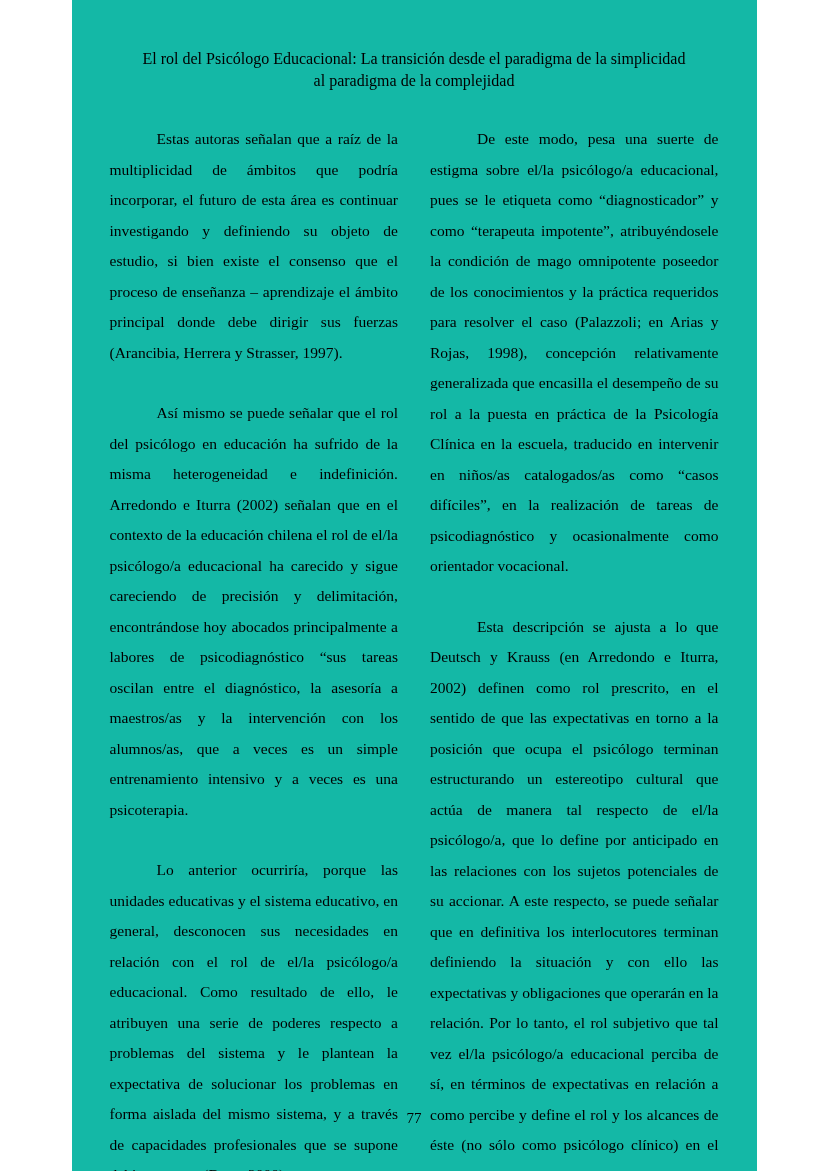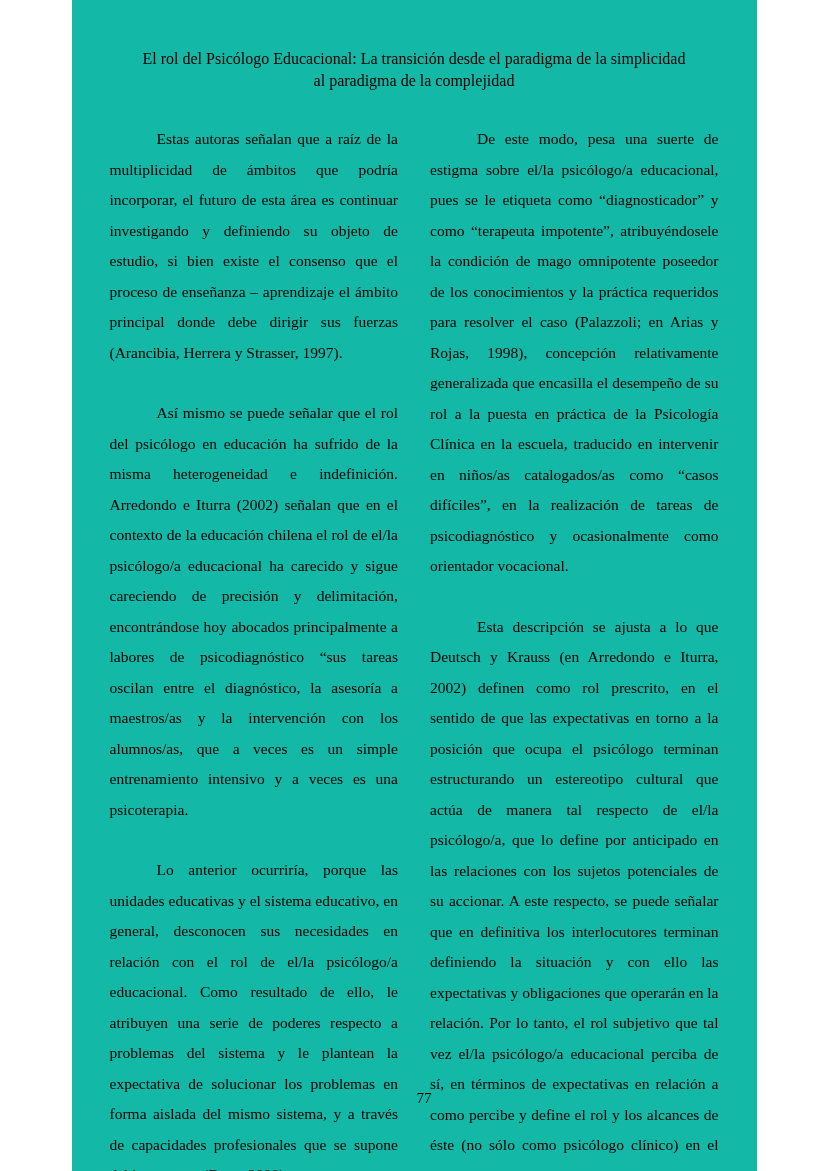--- a/index.html
+++ b/index.html
@@ -40,26 +40,25 @@
     line-height: 30.5px;
     text-align: justify;
     text-indent: 47px;
     text-justify: inter-word;
   }
   .col p:last-child {
     margin-bottom: 0;
   }
   .page-number {
     position: absolute;
-    bottom: 64px;
+    bottom: 44px;
     left: 0;
     width: 100%;
     text-align: center;
     font-size: 15px;
-    padding-left: 10px;
   }
 </style>
 </head>
 <body>
 
 <div class="page">
 
   <div class="paper-title">El rol del Psicólogo Educacional: La transición desde el paradigma de la simplicidad al paradigma de la complejidad</div>
 
   <div class="columns">

